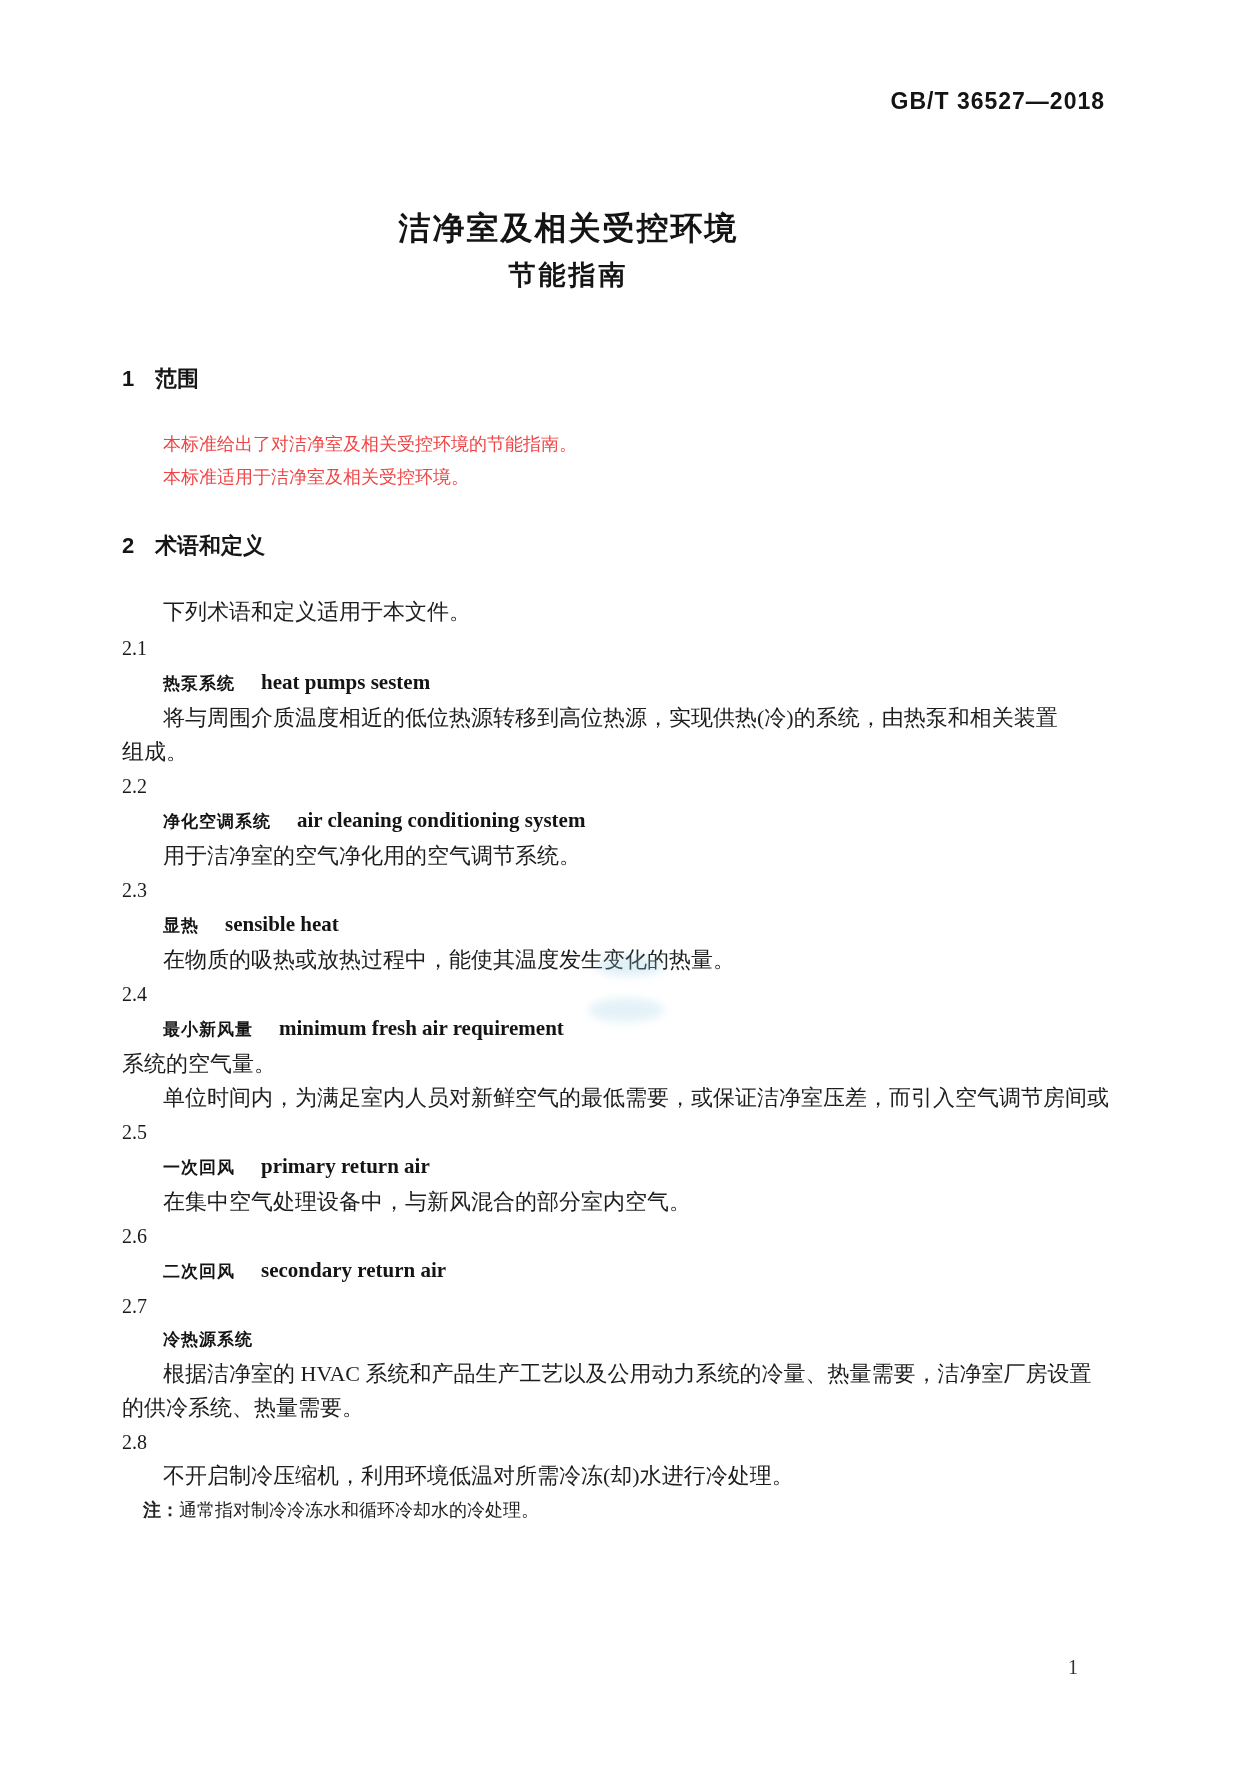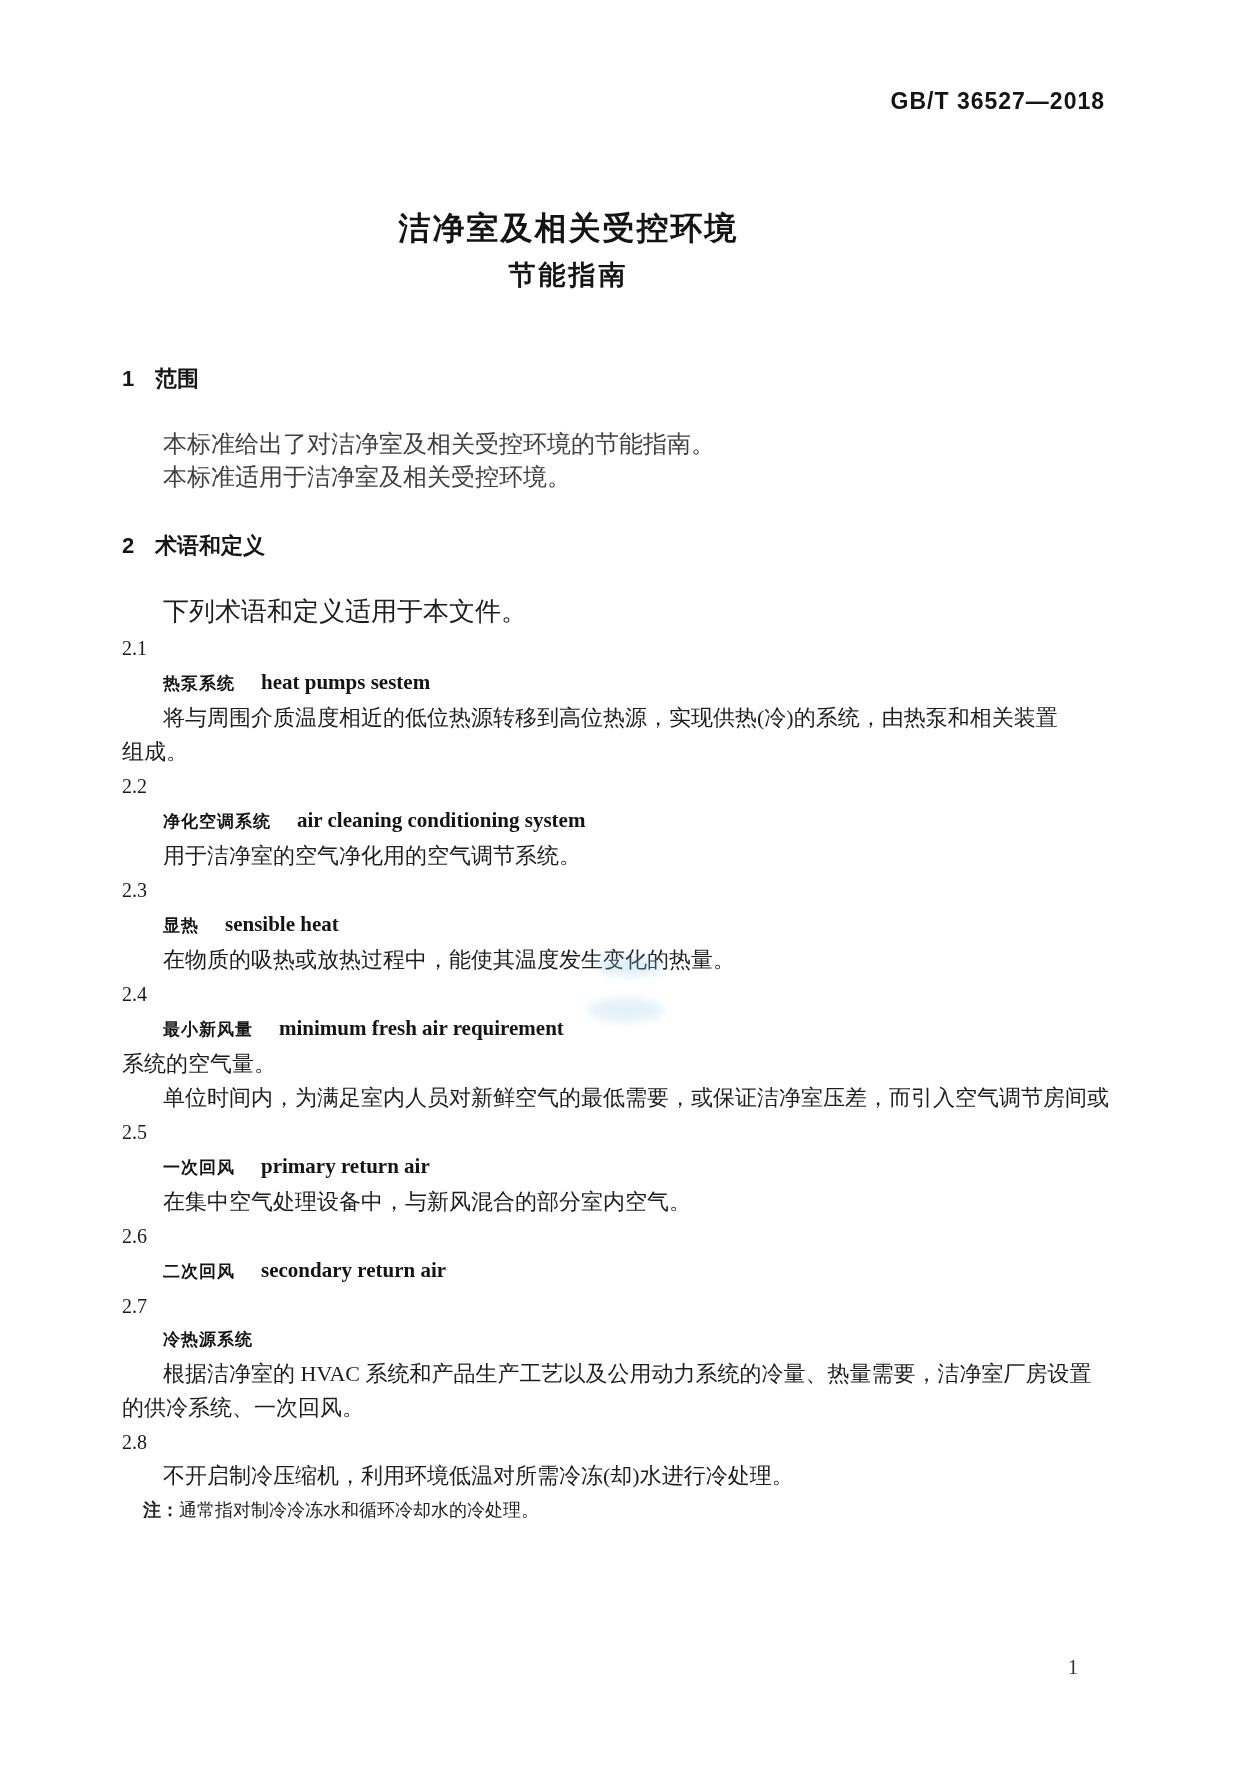--- a/index.html
+++ b/index.html
@@ -25,24 +25,24 @@
     font-size:22px; line-height:30px; color:#161616; white-space:nowrap;
   }
   .sec-heading .num {
     display:inline-block; min-width:33px;
     font-family:"Liberation Sans", sans-serif; font-weight:bold;
   }
   .h1 { margin-top:66px; }
   .h2 { margin-top:37px; }
   .s1-paras { margin-top:34px; }
   .para {
-    font-size:24px; line-height:33px; text-indent:41px;
-    white-space:nowrap; color:#404040;
+    font-size:18px; line-height:33px; text-indent:41px;
+    white-space:nowrap; color:#ef4444;
   }
-  .intro { margin-top:34px; font-size:26px; line-height:33px; text-indent:41px; white-space:nowrap; }
+  .intro { margin-top:34px; font-size:22px; line-height:33px; text-indent:41px; white-space:nowrap; }
   .terms { margin-top:3px; }
   .terms > div, .terms .line { line-height:34px; }
   .term-number { font-size:20px; line-height:34px; color:#1a1a1a; }
   .term-line { line-height:34px; padding-left:41px; white-space:nowrap; }
   .term-zh {
     font-family:"Liberation Sans", sans-serif; font-weight:bold;
     font-size:17px; color:#141414; letter-spacing:1px;
   }
   .term-en {
     font-family:"Liberation Serif", serif; font-weight:bold;
@@ -140,21 +140,21 @@
           <span class="term-zh">二次回风</span><span class="term-en">secondary return air</span>
         </div>
       </div>
 
       <div>
         <div class="term-number">2.7</div>
         <div class="term-line">
           <span class="term-zh">冷热源系统</span>
         </div>
         <div class="def-line indent">根据洁净室的 HVAC 系统和产品生产工艺以及公用动力系统的冷量、热量需要，洁净室厂房设置</div>
-        <div class="def-line">的供冷系统、一次回风。</div>
+        <div class="def-line">的供冷系统、热量需要。</div>
       </div>
 
       <div>
         <div class="term-number">2.8</div>
         <div class="def-line indent">不开启制冷压缩机，利用环境低温对所需冷冻(却)水进行冷处理。</div>
         <div class="note-line">
           <span class="note-label">注：</span><span>通常指对制冷冷冻水和循环冷却水的冷处理。</span>
         </div>
       </div>
 

